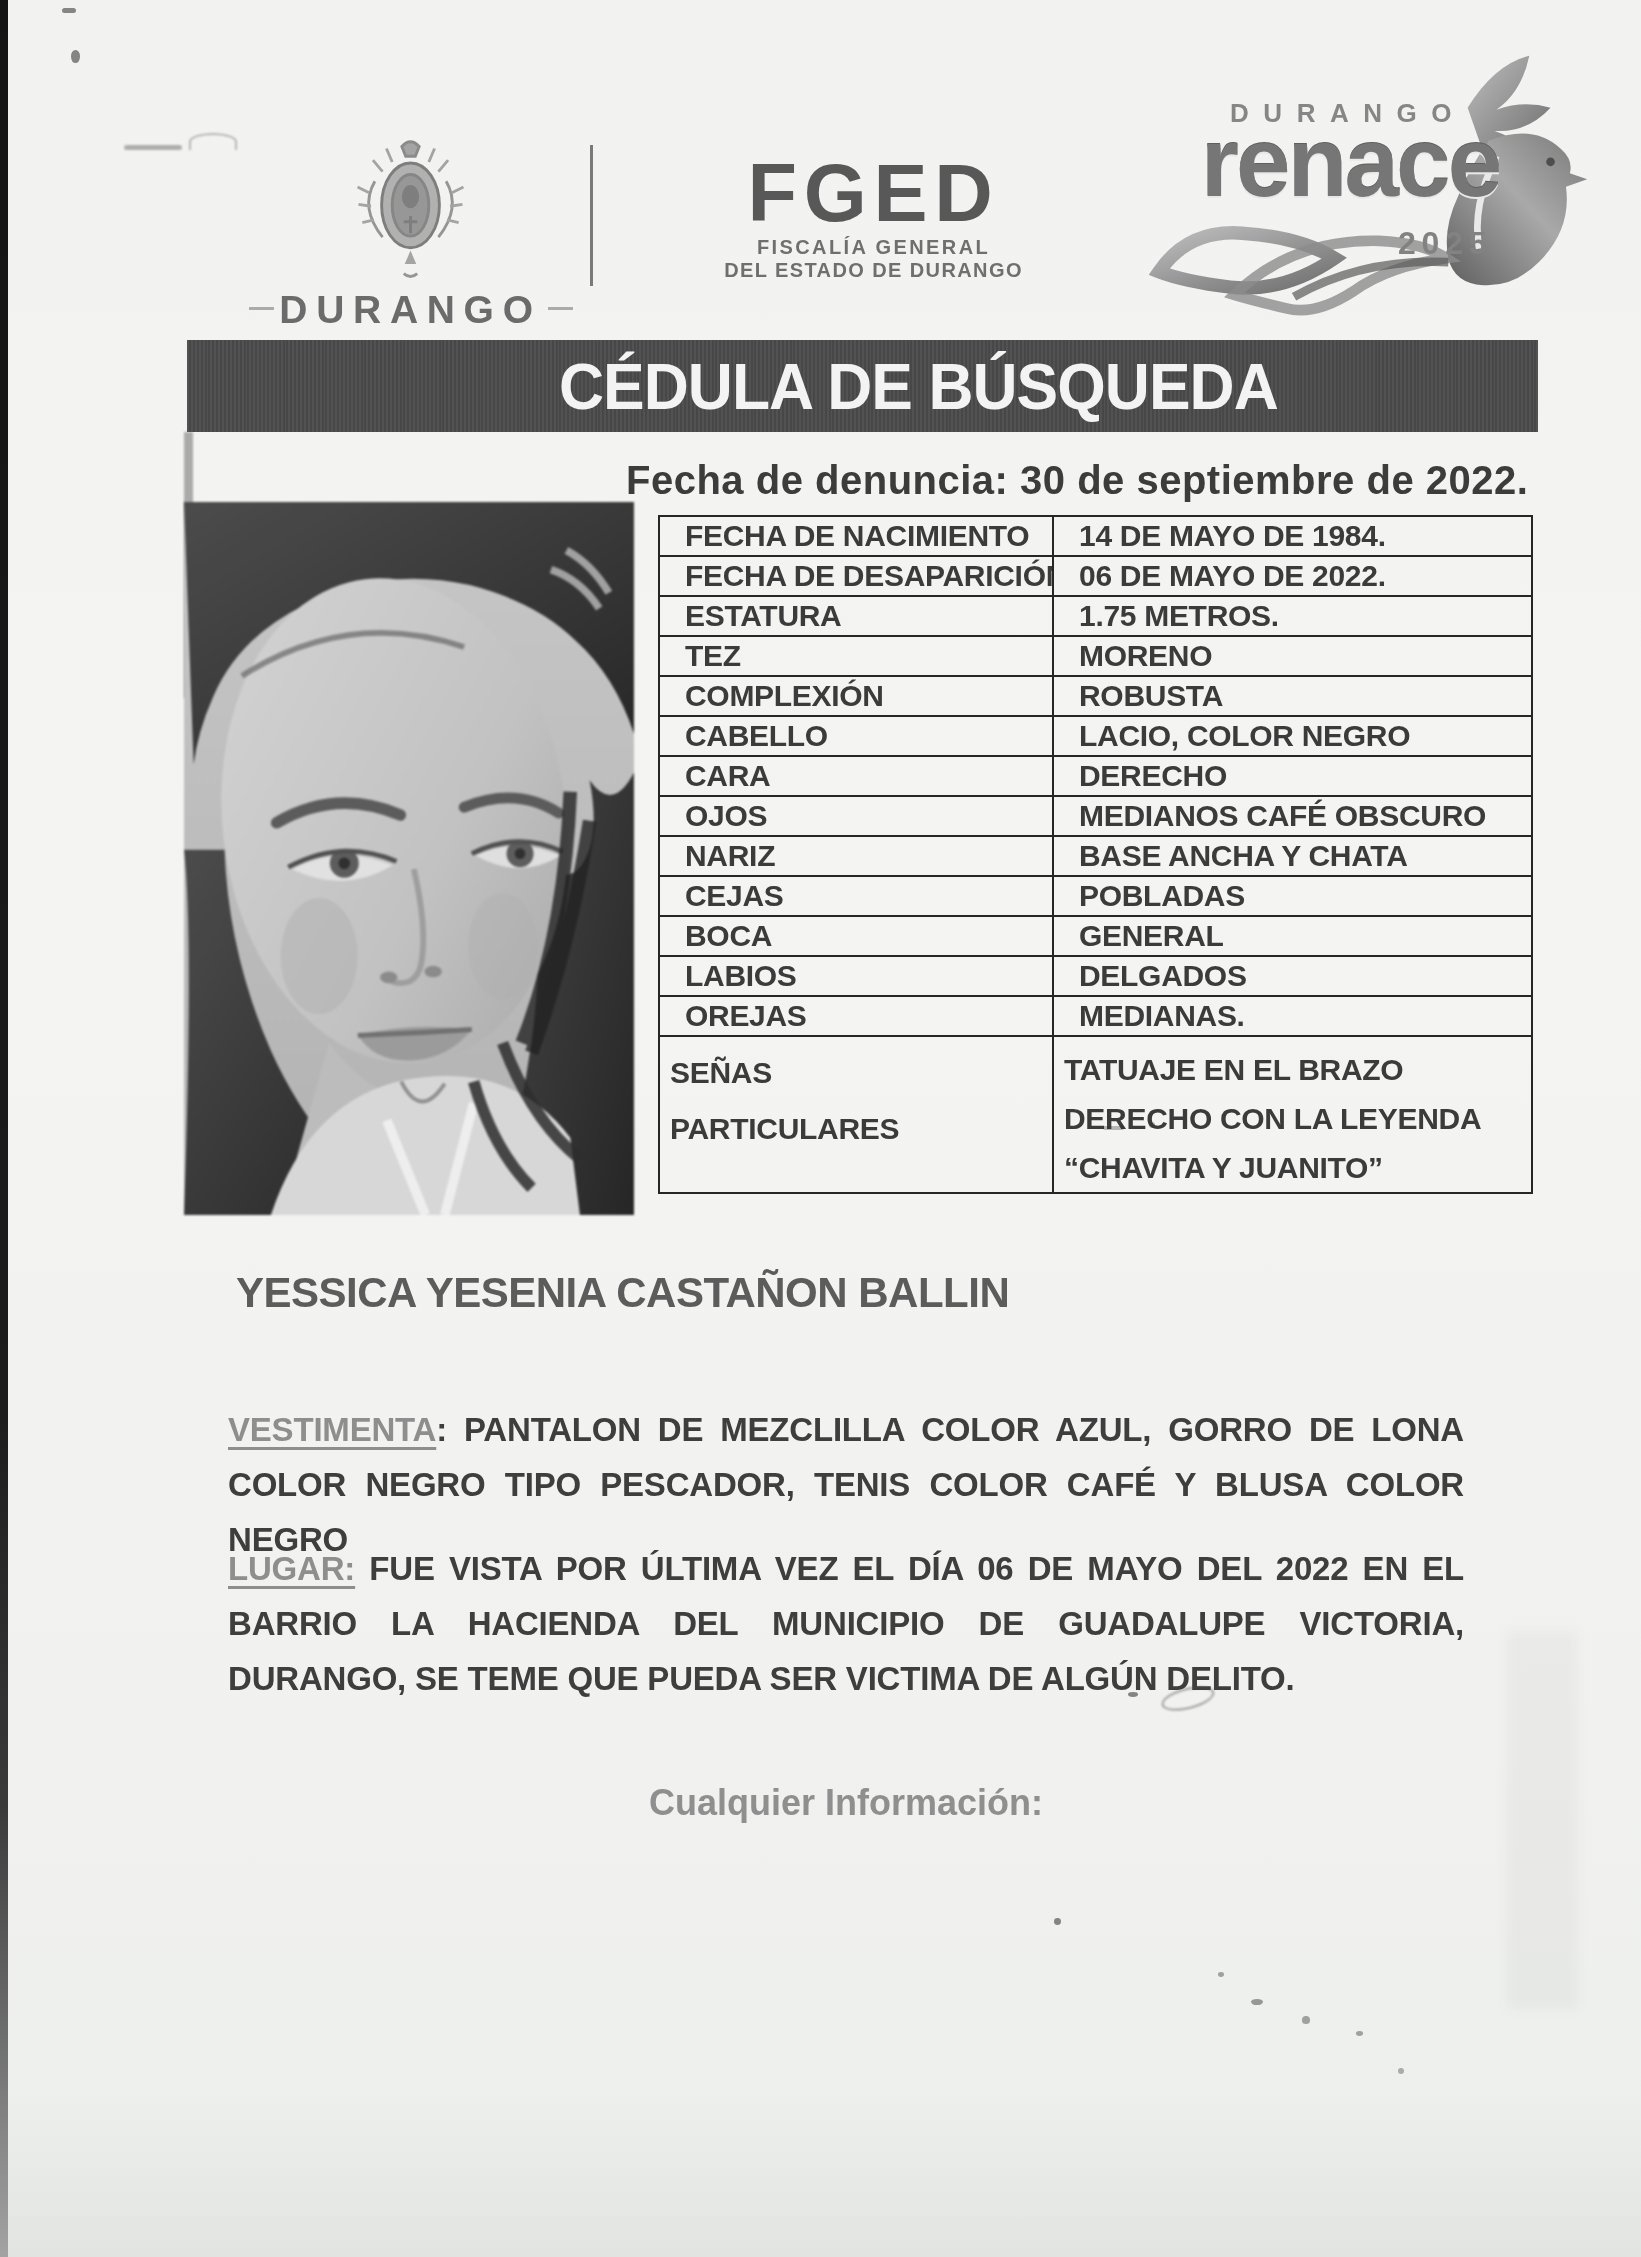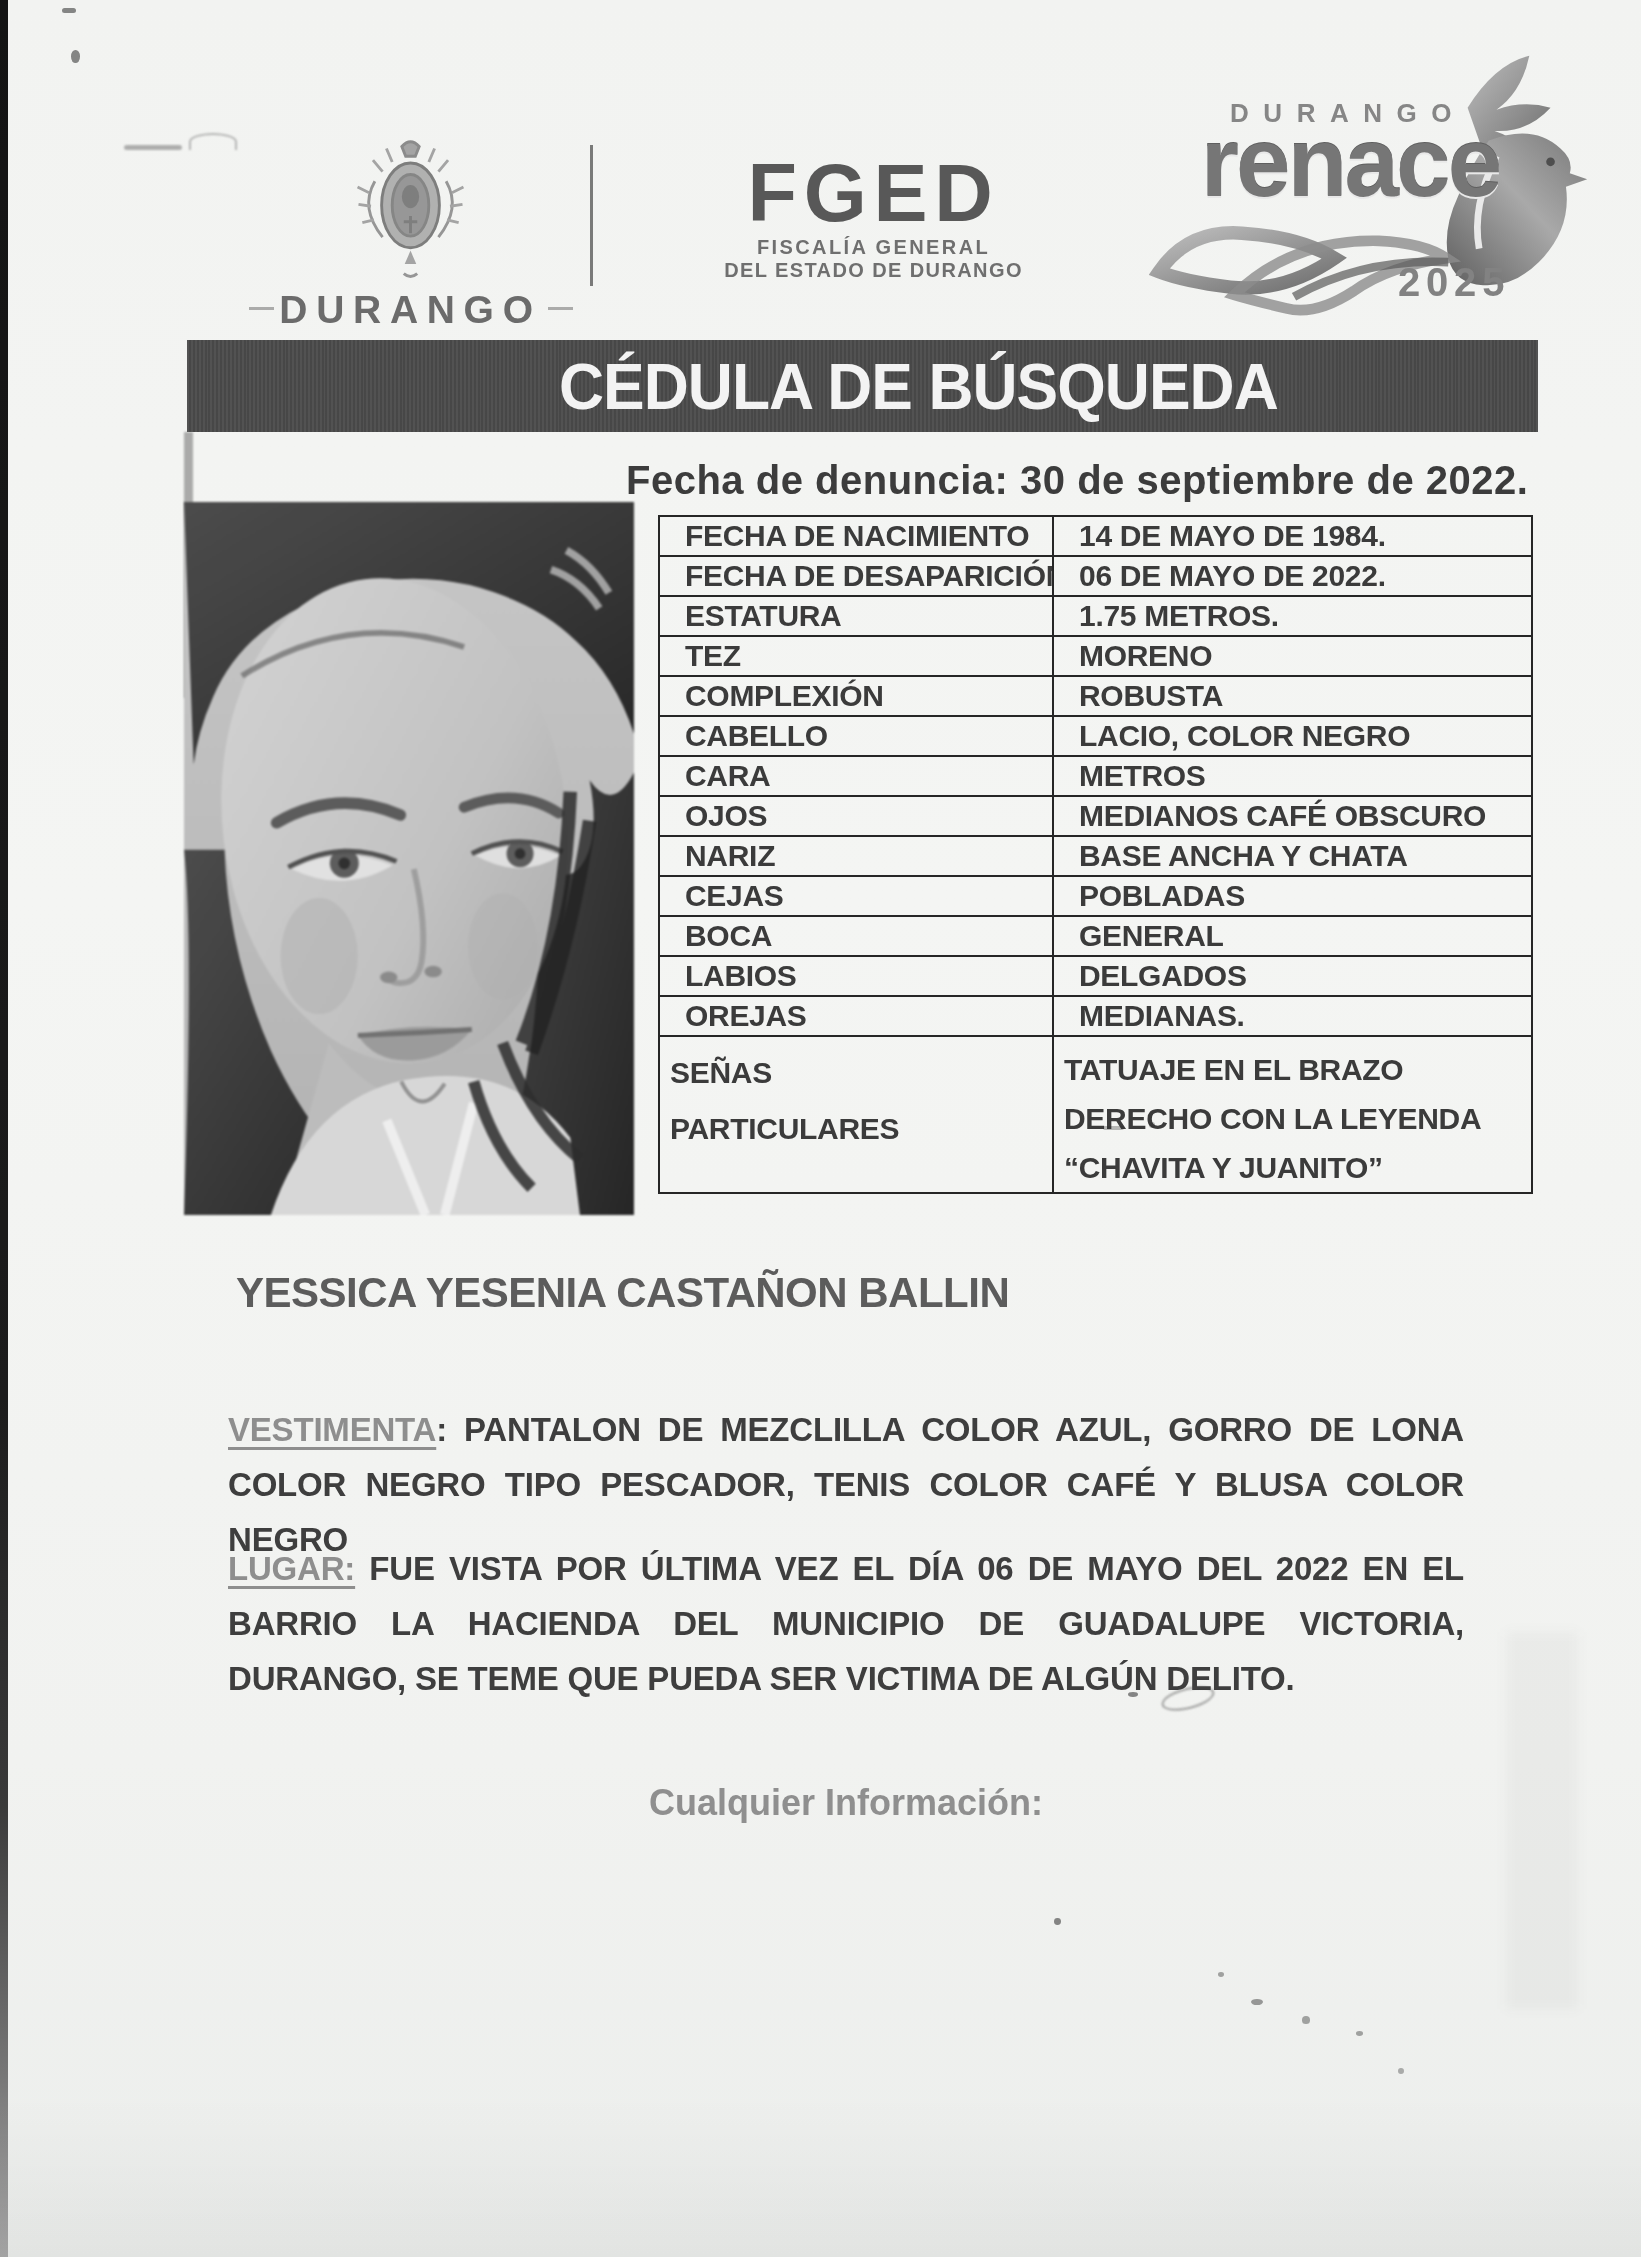--- a/index.html
+++ b/index.html
@@ -24,22 +24,22 @@
   .fged{left:695px;top:153px;width:357px;text-align:center;filter:blur(0.5px);}
   .fged .acr{font-size:81px;font-weight:900;letter-spacing:6.8px;color:#585858;line-height:81px;}
   .fged .l1{font-size:20px;font-weight:700;letter-spacing:2.4px;color:#6f6f6f;margin-top:1.9px;}
   .fged .l2{font-size:20px;font-weight:700;letter-spacing:1.4px;color:#6f6f6f;}
   .renace{left:1149px;top:48px;width:454px;height:270px;filter:blur(0.4px);}
   .renace .top{position:absolute;left:54px;top:50px;width:290px;text-align:center;
     font-size:26px;font-weight:800;letter-spacing:14.5px;color:#868686;}
   .renace .main{position:absolute;left:27px;top:58px;width:348px;text-align:center;
     font-size:98px;font-weight:900;letter-spacing:-2.9px;color:#767676;
     text-shadow:0 1.9px 0 #e8e8e8,0 -1px 0 #5f5f5f;}
-  .renace .year{position:absolute;left:249px;top:177px;font-size:40px;font-weight:800;
-    letter-spacing:5.8px;color:#828282;margin-top:35px;}
+  .renace .year{position:absolute;left:249px;top:177px;font-size:32px;font-weight:800;
+    letter-spacing:5.8px;color:#828282;}
   
   .title-bar{left:187px;top:340px;width:1351px;height:92px;background:#4b4b4b;
     background-image:repeating-linear-gradient(90deg,rgba(255,255,255,.04) 0 1.9px,rgba(0,0,0,.05) 1.9px 3.9px);
     display:flex;align-items:center;justify-content:center;padding-left:111px;box-sizing:border-box;}
   .title-bar span{font-size:65px;font-weight:900;letter-spacing:-1px;color:#f3f3f3;
     transform:scaleX(.96);filter:blur(0.4px);}
   .date-line{left:626px;top:458px;width:927px;font-size:40px;font-weight:800;letter-spacing:0.5px;
     color:#3c3c3c;white-space:nowrap;}
   
   .photo{left:184px;top:502px;width:450px;height:713px;filter:blur(1.3px) contrast(.97) brightness(1.01);}
@@ -229,21 +229,21 @@
       <tr>
           <td class="lbl"><span>COMPLEXIÓN</span></td>
           <td class="val"><span>ROBUSTA</span></td>
         </tr>
       <tr>
           <td class="lbl"><span>CABELLO</span></td>
           <td class="val"><span>LACIO, COLOR NEGRO</span></td>
         </tr>
       <tr>
           <td class="lbl"><span>CARA</span></td>
-          <td class="val"><span>METROS</span></td>
+          <td class="val"><span>DERECHO</span></td>
         </tr>
       <tr>
           <td class="lbl"><span>OJOS</span></td>
           <td class="val"><span>MEDIANOS CAFÉ OBSCURO</span></td>
         </tr>
       <tr>
           <td class="lbl"><span>NARIZ</span></td>
           <td class="val"><span>BASE ANCHA Y CHATA</span></td>
         </tr>
       <tr>

